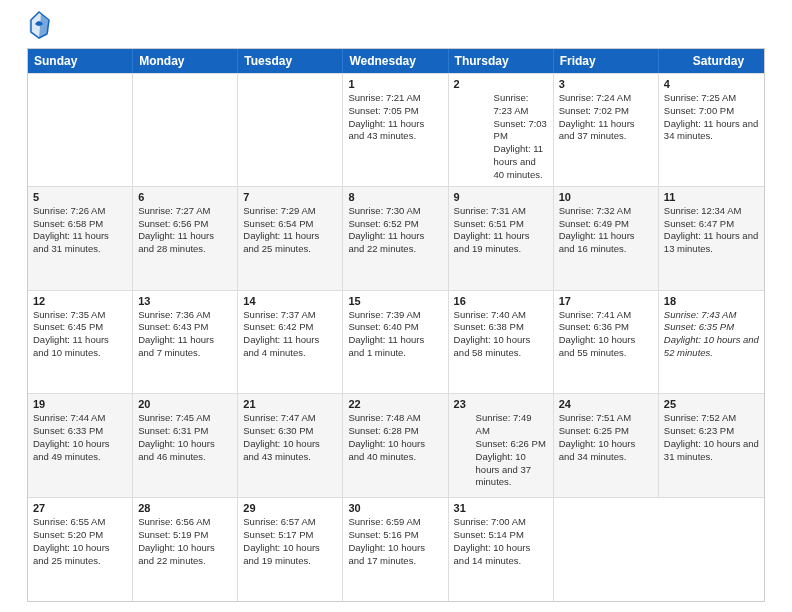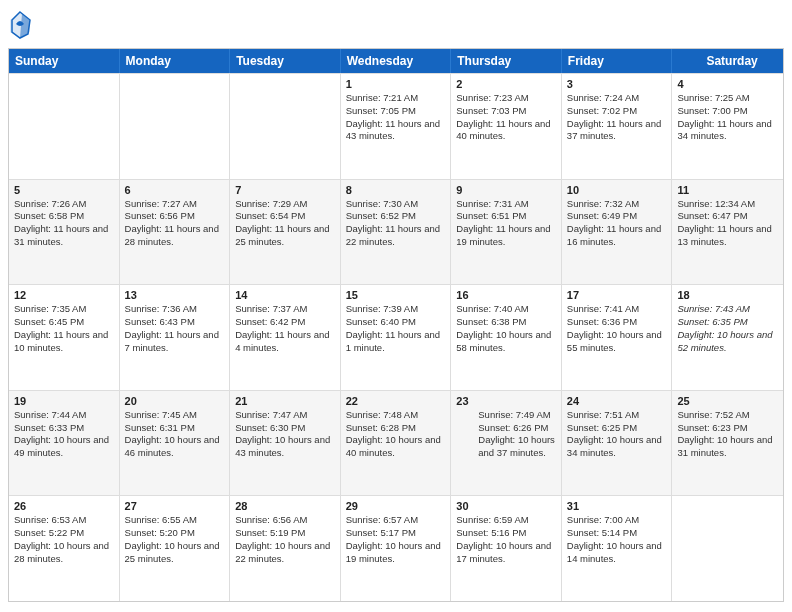--- a/index.html
+++ b/index.html
@@ -6,21 +6,21 @@
     body {
       font-family: Arial, sans-serif;
       background: #fff;
       width: 792px;
       height: 612px;
       overflow: hidden;
     }
     .page {
       width: 792px;
       height: 612px;
-      padding: 10px 8px;
+      padding: 10px 27px;
       display: flex;
       flex-direction: column;
     }
     .header {
       display: flex;
       justify-content: space-between;
       align-items: flex-start;
       margin-bottom: 8px;
     }
     .logo {
@@ -151,21 +151,21 @@
           <div class="cal-cell"></div>
           <div class="cal-cell"></div>
           <div class="cal-cell">
             <div class="day-num">1</div>
             <div class="day-info" style="white-space: pre-line;">Sunrise: 7:21 AM
 Sunset: 7:05 PM
 Daylight: 11 hours and 43 minutes.</div>
           </div>
           <div class="cal-cell">
             <div class="day-num">2</div>
-            <div class="day-info" style="white-space: pre-line;">Sunrise: 7:23 AM
+            <div class="day-info" style="white-space: pre-line; margin-left: 40px;">Sunrise: 7:23 AM
 Sunset: 7:03 PM
 Daylight: 11 hours and 40 minutes.</div>
           </div>
           <div class="cal-cell">
             <div class="day-num">3</div>
             <div class="day-info" style="white-space: pre-line;">Sunrise: 7:24 AM
 Sunset: 7:02 PM
 Daylight: 11 hours and 37 minutes.</div>
           </div>
           <div class="cal-cell">
@@ -301,26 +301,20 @@
 Daylight: 10 hours and 34 minutes.</div>
           </div>
           <div class="cal-cell alt-row">
             <div class="day-num">25</div>
             <div class="day-info" style="white-space: pre-line;">Sunrise: 7:52 AM
 Sunset: 6:23 PM
 Daylight: 10 hours and 31 minutes.</div>
           </div>
         </div>
         <div class="cal-row">
-          <div class="cal-cell">
-            <div class="day-num">26</div>
-            <div class="day-info" style="white-space: pre-line;">Sunrise: 6:53 AM
-Sunset: 5:22 PM
-Daylight: 10 hours and 28 minutes.</div>
-          </div>
           <div class="cal-cell">
             <div class="day-num">27</div>
             <div class="day-info" style="white-space: pre-line;">Sunrise: 6:55 AM
 Sunset: 5:20 PM
 Daylight: 10 hours and 25 minutes.</div>
           </div>
           <div class="cal-cell">
             <div class="day-num">28</div>
             <div class="day-info" style="white-space: pre-line;">Sunrise: 6:56 AM
 Sunset: 5:19 PM

